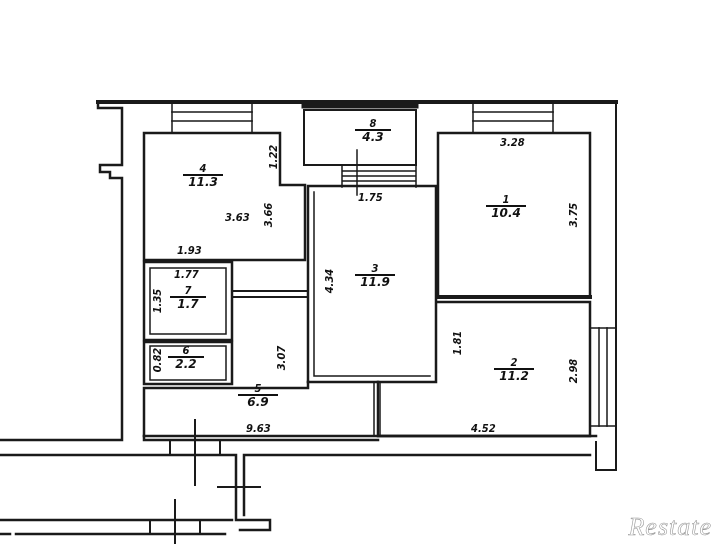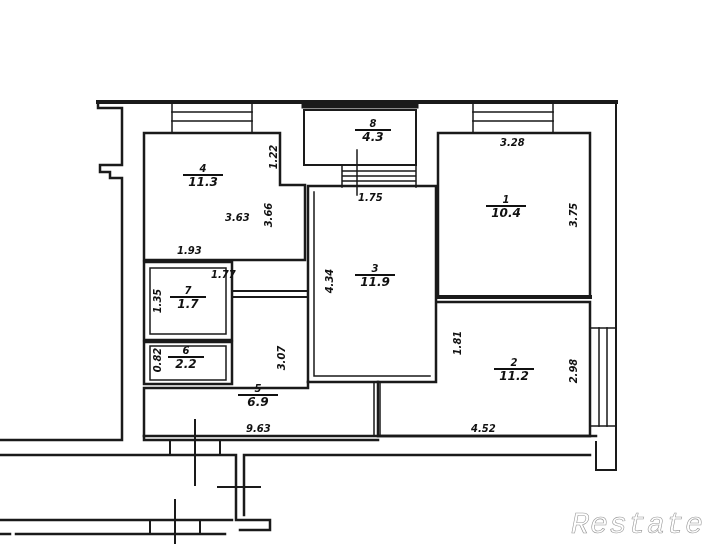--- a/index.html
+++ b/index.html
@@ -5,21 +5,21 @@
   html, body { margin: 0; padding: 0; background: #ffffff; }
   body { width: 725px; height: 544px; position: relative; overflow: hidden; font-family: "DejaVu Sans", sans-serif; }
   svg { position: absolute; left: 0; top: 0; }
   .lbl { position: absolute; font-family: "DejaVu Sans", sans-serif; font-weight: bold; font-style: italic; color: #111; line-height: 1; white-space: nowrap; }
   .dim { font-size: 10px; }
   .vert { transform: rotate(-90deg); transform-origin: center center; }
   .room { position: absolute; text-align: center; font-family: "DejaVu Sans", sans-serif; font-weight: bold; font-style: italic; color: #111; }
   .room .num { display: block; font-size: 10px; line-height: 11px; }
   .room .bar { display: block; height: 1.5px; background: #111; margin: 0 auto; width: 100%; }
   .room .area { display: block; font-size: 12px; line-height: 13px; }
-  .watermark { position: absolute; right: 21px; bottom: 2px; font-family: Liberation Mono, monospace; font-style: italic; font-size: 30px; color: #fff; -webkit-text-stroke: 0.6px #9a9a9a; letter-spacing: 1px; }
+  .watermark { position: absolute; right: 13px; bottom: 2px; font-family: Liberation Serif, serif; font-style: italic; font-size: 26px; color: #fff; -webkit-text-stroke: 0.6px #9a9a9a; letter-spacing: 1px; }
 </style>
 </head>
 <body>
 
 <svg width="725" height="544" viewBox="0 0 725 544">
   <g stroke="#1a1a1a" fill="none" stroke-linecap="square">
 
     <path d="M98 102 L616 102" stroke-width="4"></path>
     <path d="M98 102 L98 108 L122 108 L122 165 L100 165 L100 172 L110 172 L110 178 L122 178 L122 440 L0 440" stroke-width="2.5"></path>
     <path d="M616 102 L616 470 L596 470 L596 442" stroke-width="2"></path>
@@ -112,21 +112,21 @@
 </div>
 
 <div class="lbl dim vert" style="left:262px;top:152px;">1.22</div>
 <div class="lbl dim" style="left:212px;top:213px;margin-left:13px;">3.63</div>
 <div class="lbl dim vert" style="left:257px;top:210px;">3.66</div>
 <div class="lbl dim" style="left:177px;top:246px;">1.93</div>
 <div class="lbl dim" style="left:358px;top:193px;">1.75</div>
 <div class="lbl dim vert" style="left:318px;top:276px;">4.34</div>
 <div class="lbl dim" style="left:500px;top:138px;">3.28</div>
 <div class="lbl dim vert" style="left:562px;top:210px;">3.75</div>
-<div class="lbl dim" style="left:174px;top:270px;margin-left:37px;">1.77</div>
+<div class="lbl dim" style="left:174px;top:270px;">1.77</div>
 <div class="lbl dim vert" style="left:146px;top:296px;">1.35</div>
 <div class="lbl dim vert" style="left:146px;top:355px;">0.82</div>
 <div class="lbl dim vert" style="left:270px;top:353px;">3.07</div>
 <div class="lbl dim" style="left:246px;top:424px;">9.63</div>
 <div class="lbl dim vert" style="left:446px;top:338px;">1.81</div>
 <div class="lbl dim vert" style="left:562px;top:366px;">2.98</div>
 <div class="lbl dim" style="left:471px;top:424px;">4.52</div>
 
 <div class="watermark">Restate</div>
 

